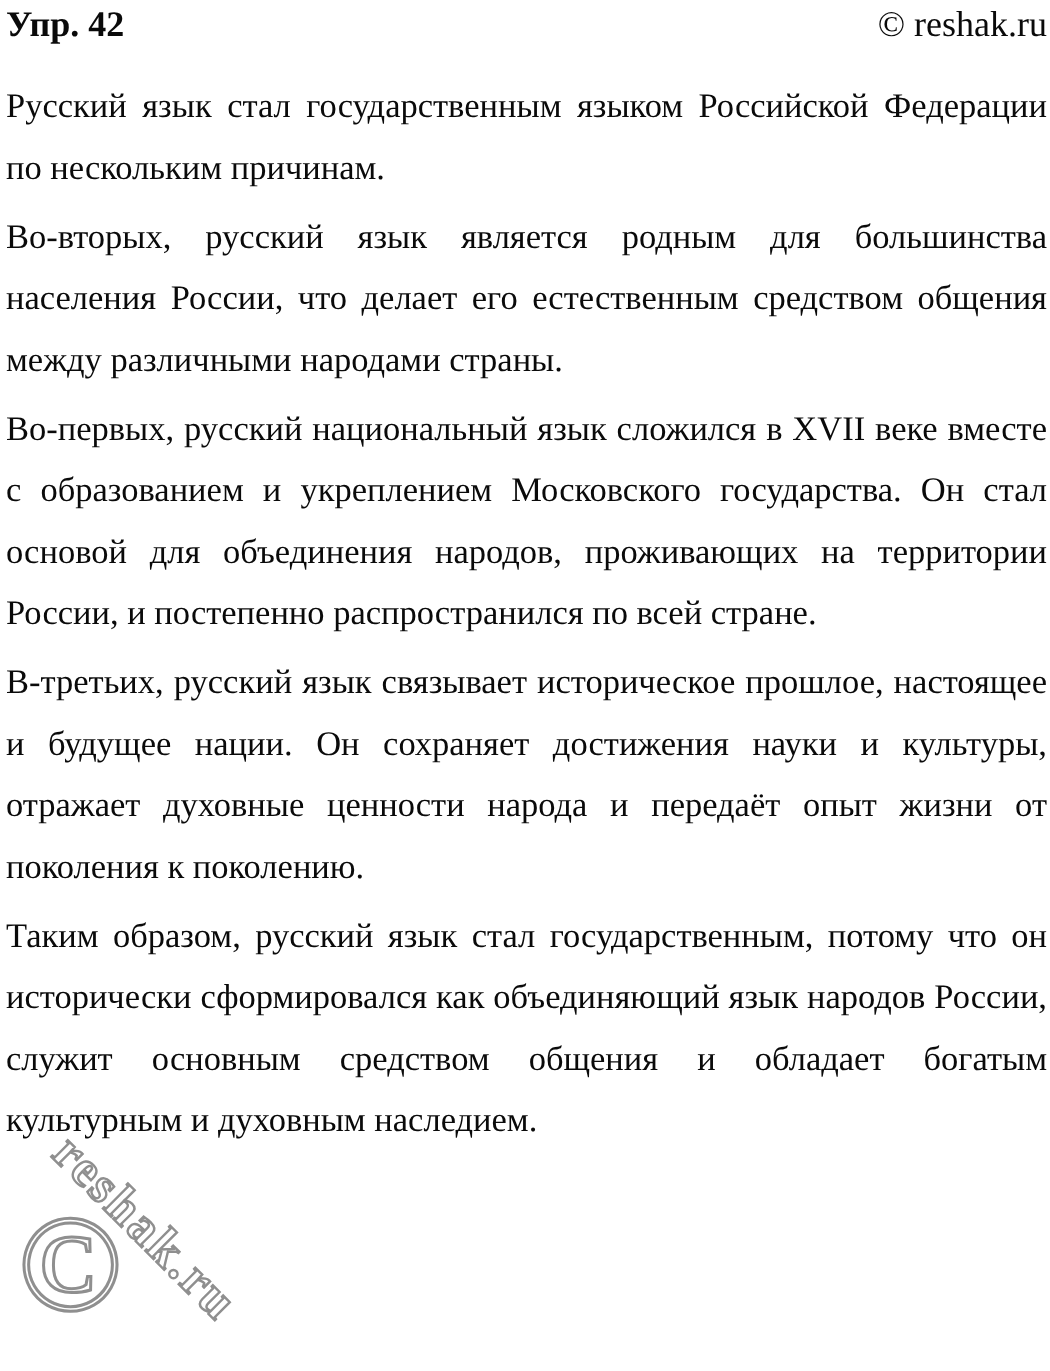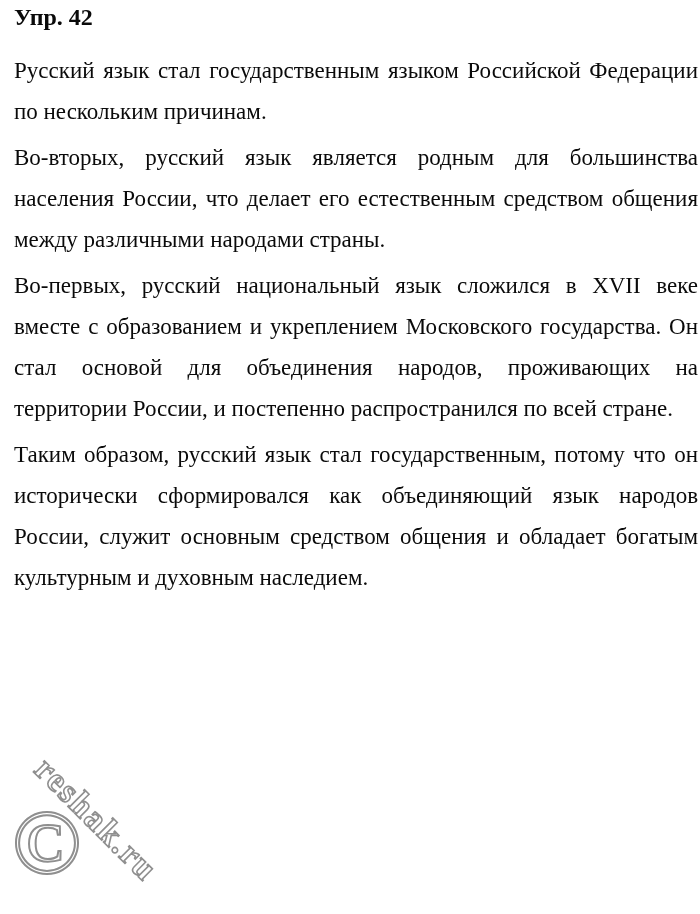--- a/index.html
+++ b/index.html
@@ -6,21 +6,21 @@
   .page {
     position: relative;
     width: 700px;
     height: 914px;
     margin: 0 auto;
     background: #ffffff;
     font-family: "Liberation Serif", "DejaVu Serif", serif;
     color: #0a0a0a;
     overflow: hidden;
     box-sizing: border-box;
-    padding: 4px 2px 0 14px;
+    padding: 4px 2px 0 4px;
   }
   .header-row {
     display: flex;
     justify-content: space-between;
     align-items: baseline;
     font-size: 24px;
     line-height: 26px;
   }
   .exercise-label { font-weight: bold; }
   .copyright-label { font-weight: normal; }
@@ -59,25 +59,27 @@
     pointer-events: none;
   }
 </style>
 </head>
 <body>
 
 <div class="page">
 
   <div class="header-row">
     <span class="exercise-label">Упр. 42</span>
+    <span class="copyright-label">© reshak.ru</span>
   </div>
 
   <div class="content">
     <p>Русский язык стал государственным языком Российской Федерации по нескольким причинам.</p>
     <p>Во-вторых, русский язык является родным для большинства населения России, что делает его естественным средством общения между различными народами страны.</p>
     <p>Во-первых, русский национальный язык сложился в XVII веке вместе с образованием и укреплением Московского государства. Он стал основой для объединения народов, проживающих на территории России, и постепенно распространился по всей стране.</p>
+    <p>В-третьих, русский язык связывает историческое прошлое, настоящее и будущее нации. Он сохраняет достижения науки и культуры, отражает духовные ценности народа и передаёт опыт жизни от поколения к поколению.</p>
     <p>Таким образом, русский язык стал государственным, потому что он исторически сформировался как объединяющий язык народов России, служит основным средством общения и обладает богатым культурным и духовным наследием.</p>
   </div>
 
   <div class="watermark-copyright">©</div>
   <div class="watermark-text">reshak.ru</div>
 
 </div>
 
 </body></html>

